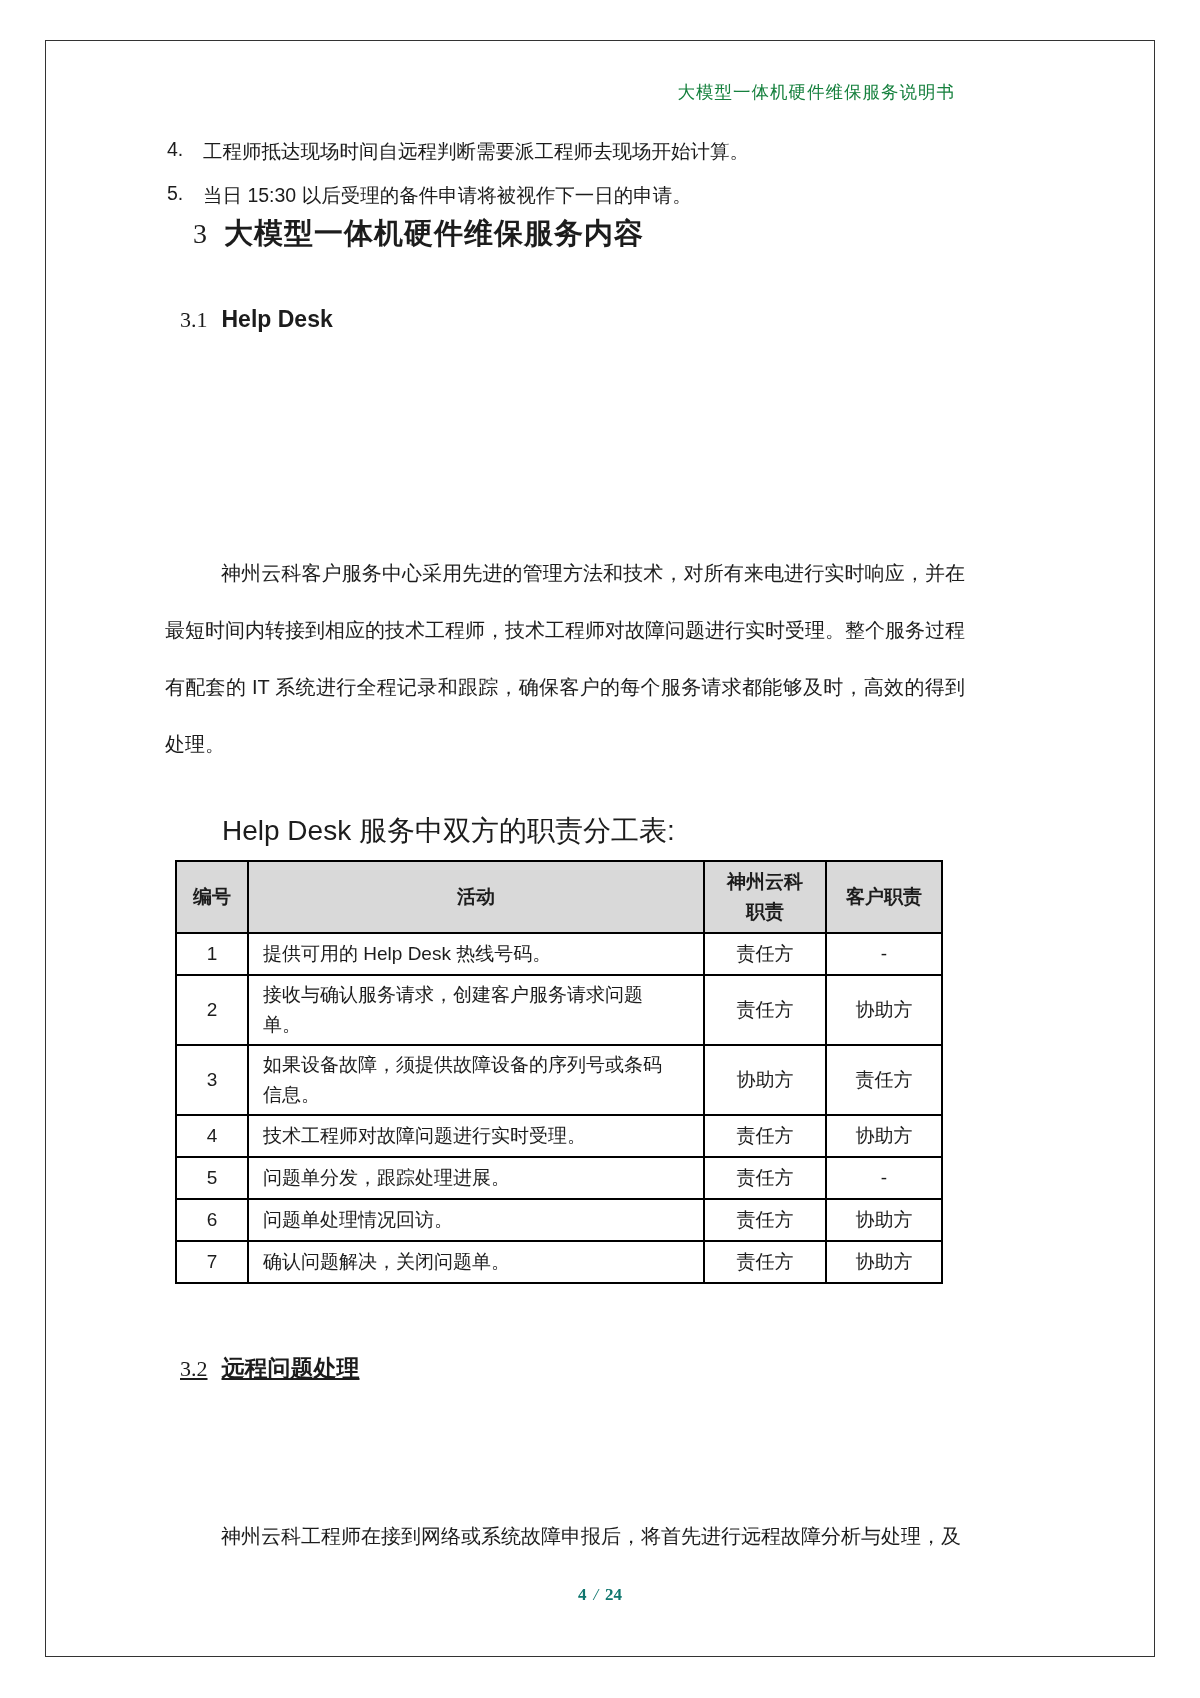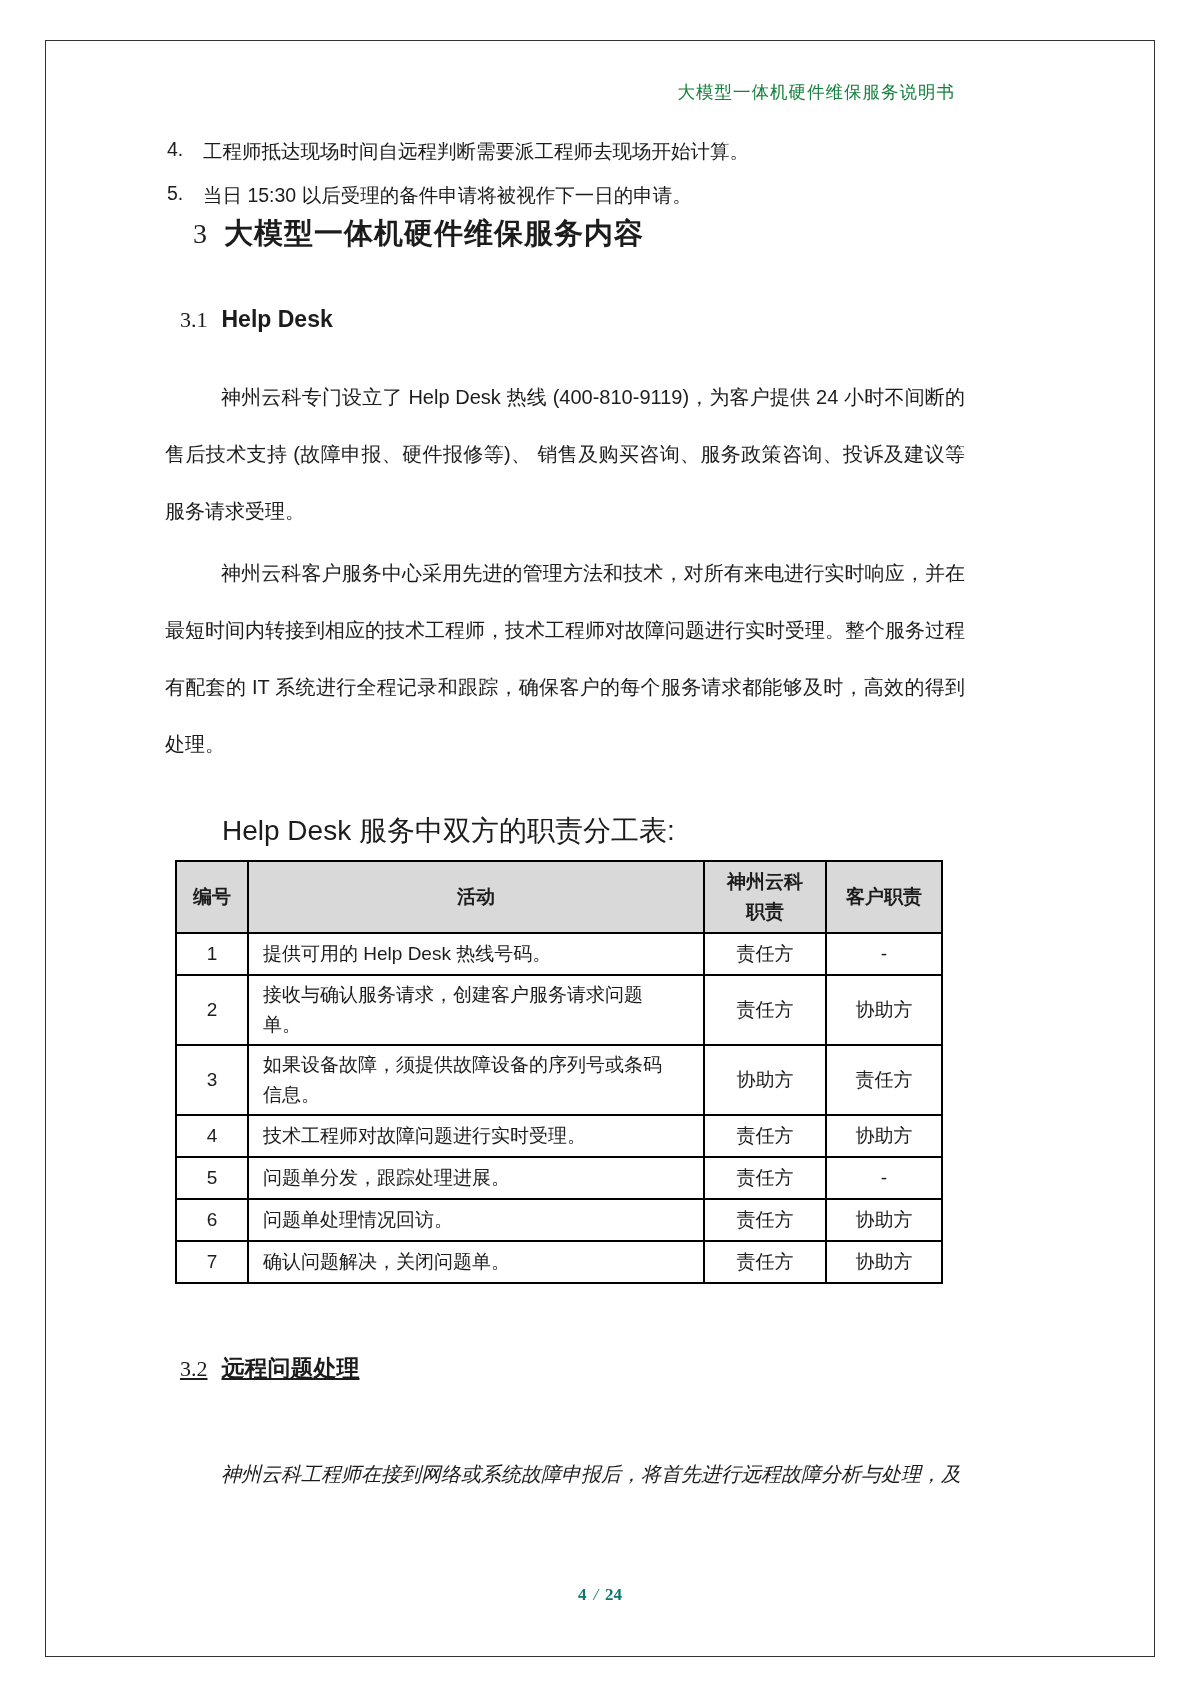--- a/index.html
+++ b/index.html
@@ -49,21 +49,21 @@
   .h2-1 { top: 306px; }
   .h2-2 { top: 1353px; text-decoration: underline; }
   .para {
     position: absolute; left: 165px; width: 800px;
     font-size: 20px; line-height: 57px;
     text-align: justify; text-justify: inter-ideograph;
     text-indent: 56px;
   }
   .para-1 { top: 369px; }
   .para-2 { top: 545px; }
-  .para-3 { top: 1446px; font-style: italic; }
+  .para-3 { top: 1508px; }
   .table-caption {
     position: absolute; left: 222px; top: 812px;
     font-size: 28px;
   }
   .resp-table {
     position: absolute; left: 175px; top: 860px;
     border-collapse: collapse;
     table-layout: fixed;
     width: 766px;
     font-size: 19px;
@@ -115,21 +115,20 @@
   </div>
 
   <div class="h1">
     <span class="h-num">3</span><span>大模型一体机硬件维保服务内容</span>
   </div>
 
   <div class="h2 h2-1">
     <span class="h-num">3.1</span><span>Help Desk</span>
   </div>
 
-  <div class="para para-1">神州云科专门设立了 Help Desk 热线 (400-810-9119)，为客户提供 24 小时不间断的售后技术支持 (故障申报、硬件报修等)、 销售及购买咨询、服务政策咨询、投诉及建议等服务请求受理。</div>
 
   <div class="para para-2">神州云科客户服务中心采用先进的管理方法和技术，对所有来电进行实时响应，并在最短时间内转接到相应的技术工程师，技术工程师对故障问题进行实时受理。整个服务过程有配套的 IT 系统进行全程记录和跟踪，确保客户的每个服务请求都能够及时，高效的得到处理。</div>
 
   <div class="table-caption">Help Desk 服务中双方的职责分工表:</div>
 
   <table class="resp-table">
     <colgroup>
       <col style="width:72px">
       <col style="width:456px">
       <col style="width:122px">

